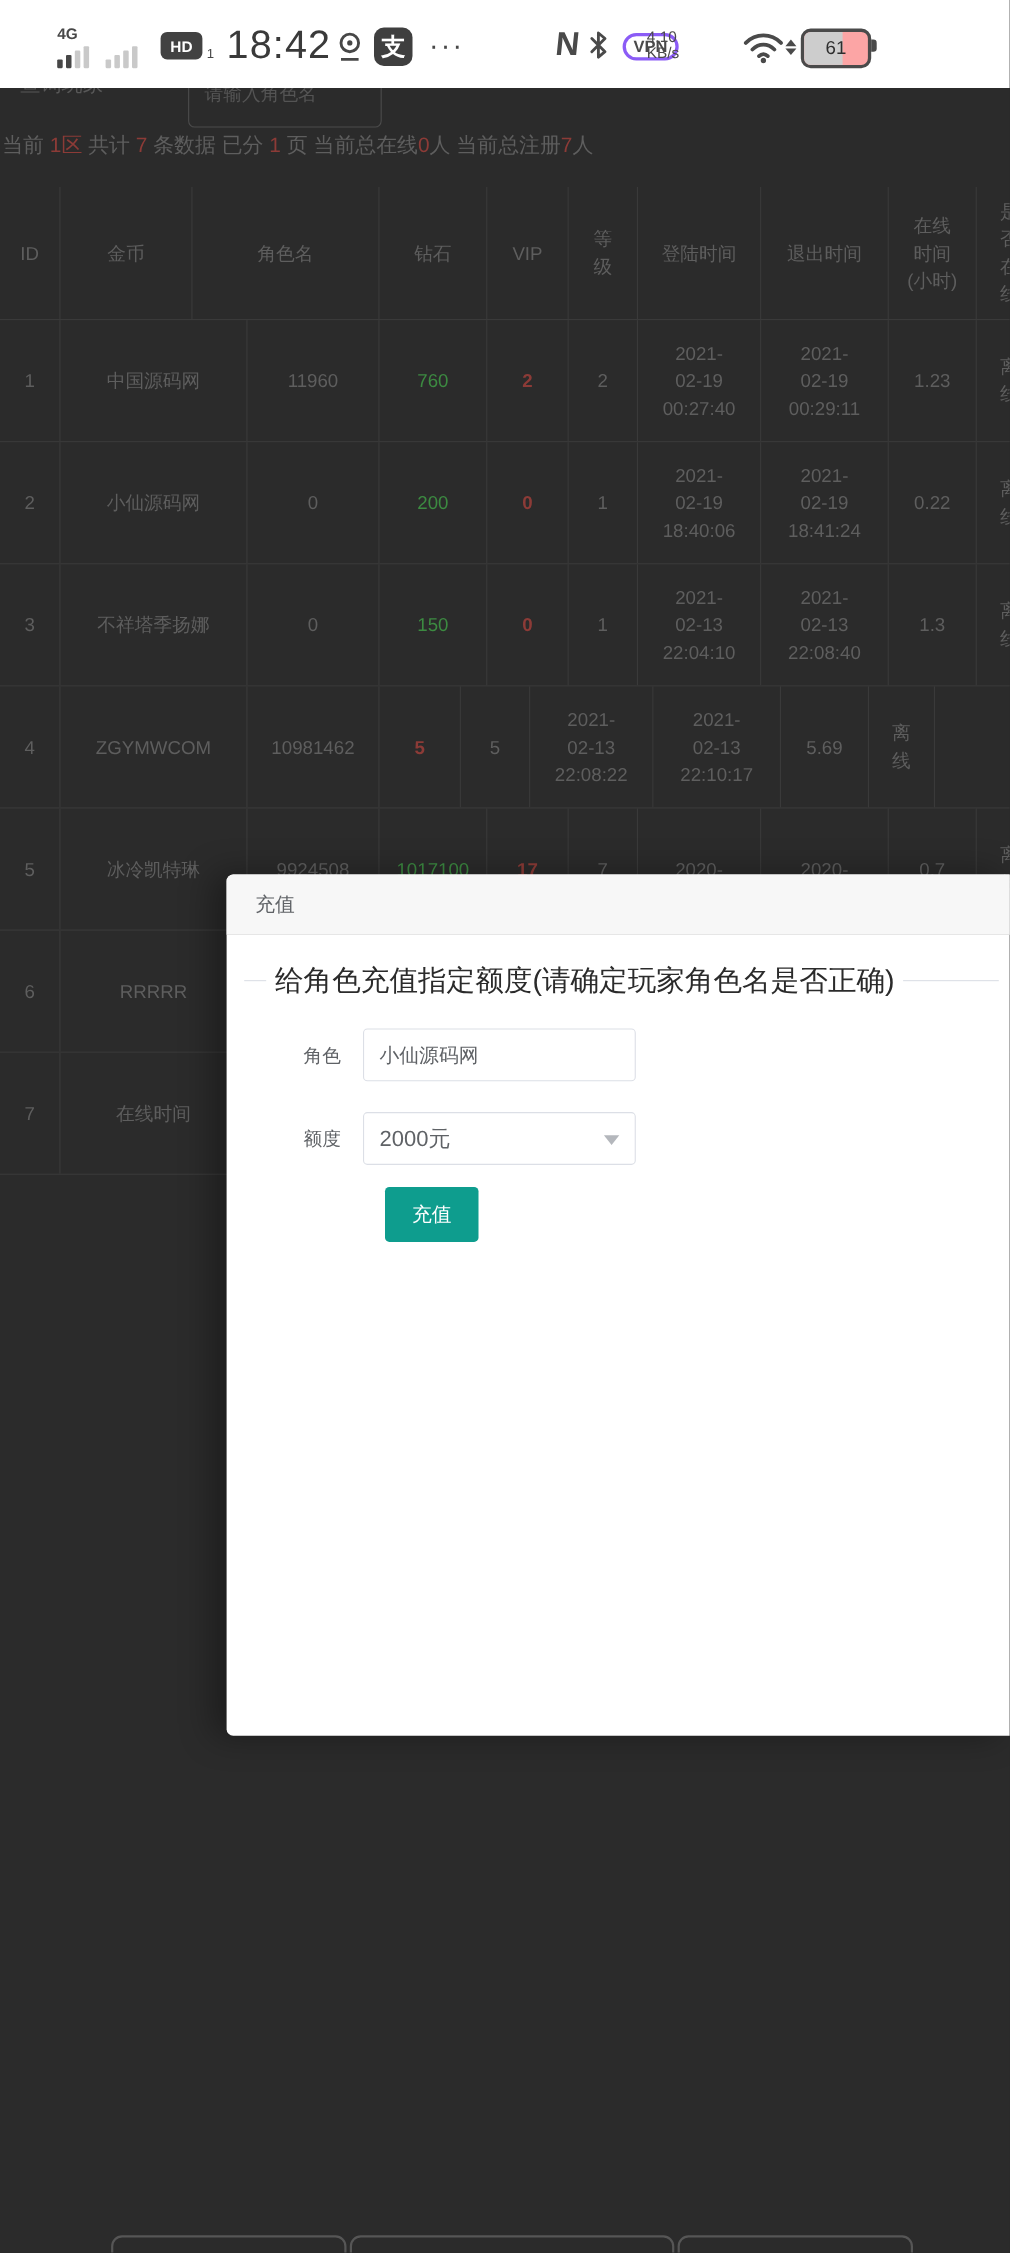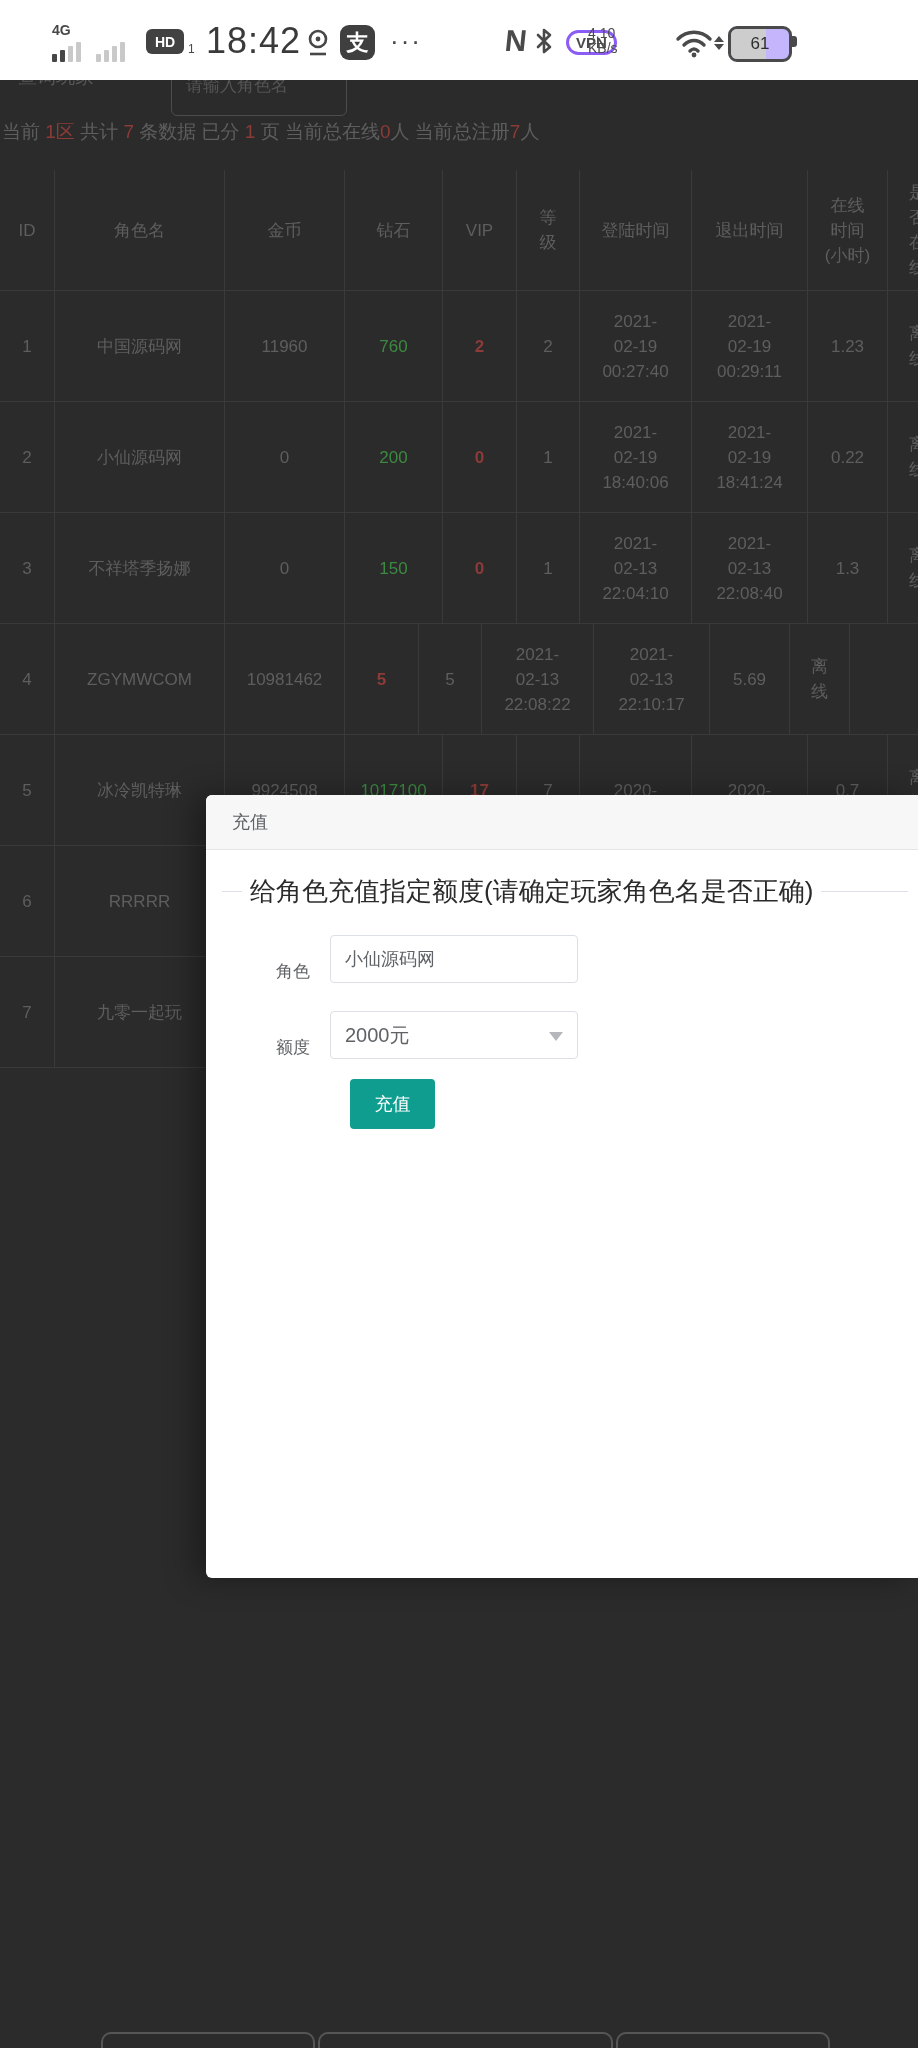--- a/index.html
+++ b/index.html
@@ -29,21 +29,21 @@
   .bt-ic{position:absolute;left:534px;top:26px;}
   .vpn-badge{position:absolute;left:566px;top:30px;border:3px solid #8b5cf6;border-radius:13px;padding:1px 7px;
              font-size:15px;font-weight:bold;color:#4a4a4a;}
   .speed{position:absolute;left:588px;top:26px;font-size:14px;color:#4a4a4a;line-height:15px;text-align:left;}
   .wifi-ic{position:absolute;left:674px;top:28px;}
   .wifi-arrows{position:absolute;left:714px;top:36px;display:flex;flex-direction:column;gap:2px;}
   .wifi-arrows i{width:0;height:0;border-left:5px solid transparent;border-right:5px solid transparent;display:block;}
   .wifi-arrows .up{border-bottom:6px solid #4a4a4a;}
   .wifi-arrows .dn{border-top:6px solid #4a4a4a;}
   .battery{position:absolute;left:728px;top:26px;width:58px;height:30px;border:3px solid #4a4a4a;border-radius:9px;
-           display:flex;align-items:center;justify-content:center;overflow:hidden;background:#c4b5fd;}
+           display:flex;align-items:center;justify-content:center;overflow:hidden;background:#fca5a5;}
   .battery .fill{position:absolute;left:0;top:0;bottom:0;width:61%;background:#cdcdcd;}
   .battery .pct{position:relative;font-size:17px;color:#2e2e2e;}
   .bat-nub{position:absolute;left:792px;top:36px;width:5px;height:11px;background:#4a4a4a;border-radius:0 3px 3px 0;}
 
   
   .dimpage{position:absolute;left:0;top:80px;width:918px;height:1968px;background:#2b2b2b;overflow:hidden;z-index:1;}
   .search-label{position:absolute;left:18px;top:-16px;font-size:19px;color:#585858;}
   .search-input{position:absolute;left:171px;top:-26px;width:176px;height:62px;border:1px solid #4c4c4c;
                 border-radius:6px;display:flex;align-items:center;padding-left:14px;box-sizing:border-box;}
   .search-input span{font-size:17px;color:#545454;}
@@ -74,21 +74,21 @@
   .modal{position:absolute;left:206px;top:795px;width:712px;height:783px;background:#ffffff;z-index:60;
          border-radius:6px 0 0 6px;box-shadow:-12px 0 30px rgba(0,0,0,0.35);}
   .modal-header{position:absolute;left:0;top:0;right:0;height:55px;background:#f7f7f7;border-bottom:1px solid #e6e6e6;
                 border-radius:6px 0 0 0;display:flex;align-items:center;padding-left:26px;box-sizing:border-box;}
   .modal-header span{font-size:18px;color:#5f6266;}
   .modal-title-row{position:absolute;left:0;top:76px;right:0;height:40px;display:flex;align-items:center;}
   .mline{height:1px;background:#dcdfe6;}
   .mline.left{width:20px;margin-left:16px;}
   .mline.right{flex:1;margin-right:10px;}
   .modal-title{font-size:26px;color:#2b2b2b;margin:0 8px;white-space:nowrap;}
-  .field-row{position:absolute;left:0;display:flex;align-items:flex-end;}
+  .field-row{position:absolute;left:0;display:flex;align-items:center;}
   .field-row.f1{top:140px;}
   .field-row.f2{top:216px;}
   .flabel{width:124px;text-align:right;padding-right:20px;box-sizing:border-box;font-size:17px;color:#5f6266;}
   .fbox{width:248px;height:48px;border:1px solid #dcdfe6;border-radius:4px;box-sizing:border-box;
         display:flex;align-items:center;padding:0 14px;background:#fff;position:relative;}
   .fbox .val{font-size:18px;color:#5f6266;}
   .fbox.select .val{font-size:20px;}
   .caret{position:absolute;right:14px;top:20px;width:0;height:0;border-left:7px solid transparent;
          border-right:7px solid transparent;border-top:9px solid #b4b7bc;}
   .submit-btn{position:absolute;left:144px;top:284px;width:85px;height:50px;background:#0e9d8e;border:none;
@@ -158,25 +158,25 @@
   <span class="search-label">查询玩家</span>
   <div class="search-input">
     <span>请输入角色名</span>
   </div>
   <div class="stats-line"><span>当前 </span><span class="red">1区</span><span> 共计 </span><span class="red">7</span><span> 条数据 已分 </span><span class="red">1</span><span> 页 当前总在线</span><span class="red">0</span><span>人 当前总注册</span><span class="red">7</span><span>人</span></div>
   <div class="gtable">
       <div class="trow head">
         <div class="tcell" style="width: 55px;">
           <span class="inner">ID</span>
         </div>
+        <div class="tcell" style="width: 120px;">
+          <span class="inner">金币</span>
+        </div>
         <div class="tcell" style="width: 170px;">
           <span class="inner">角色名</span>
-        </div>
-        <div class="tcell" style="width: 120px;">
-          <span class="inner">金币</span>
         </div>
         <div class="tcell" style="width: 98px;">
           <span class="inner">钻石</span>
         </div>
         <div class="tcell" style="width: 74px;">
           <span class="inner">VIP</span>
         </div>
         <div class="tcell" style="width: 63px;">
           <span class="inner narrow20">等级</span>
         </div>
@@ -380,21 +380,21 @@
         </div>
         <div class="tcell" style="width: 60px;">
           <span class="inner statuscell"></span>
         </div>
       </div>
       <div class="trow body">
         <div class="tcell" style="width: 55px;">
           <span class="inner">7</span>
         </div>
         <div class="tcell" style="width: 170px;">
-          <span class="inner">九零一起玩</span>
+          <span class="inner">在线时间</span>
         </div>
         <div class="tcell" style="width: 120px;">
           <span class="inner"></span>
         </div>
         <div class="tcell" style="width: 98px;">
           <span class="inner"></span>
         </div>
         <div class="tcell" style="width: 74px;">
           <span class="inner"></span>
         </div>

